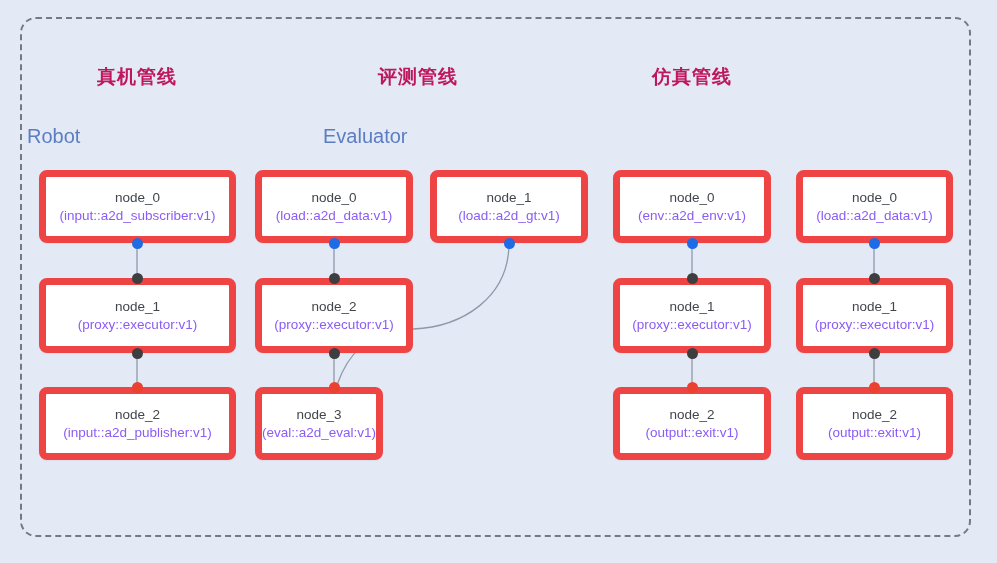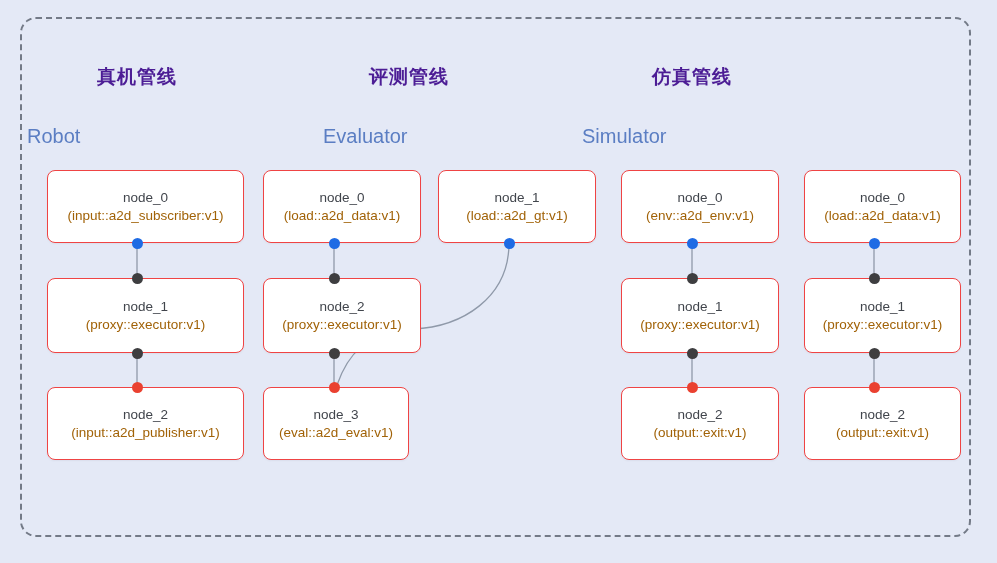--- a/index.html
+++ b/index.html
@@ -30,55 +30,54 @@
     top: 0;
     z-index: 1;
   }
   .pipeline-title-zh {
     position: absolute;
     width: 220px;
     text-align: center;
     top: 64px;
     font-size: 19px;
     font-weight: 700;
-    color: #4c1d95;
+    color: #be185d;
     letter-spacing: 1px;
   }
   .pipeline-title-en {
     position: absolute;
     width: 220px;
     text-align: left;
     top: 125px;
     font-size: 20px;
     font-weight: 400;
     color: #5b7ec3;
   }
   .node {
     position: absolute;
     z-index: 2;
     background: #ffffff;
-    border: 1px solid #ef4444;
+    border: 7px solid #ef4444;
     border-radius: 8px;
     box-shadow: 0 1px 2px rgba(60, 70, 90, 0.06);
     display: flex;
     flex-direction: column;
     align-items: center;
     justify-content: center;
     gap: 5px;
     box-sizing: border-box;
-    margin-left: 8px;
   }
   .node-name {
     font-size: 13.5px;
     color: #41454c;
     line-height: 1;
   }
   .node-type {
     font-size: 13.5px;
-    color: #a16207;
+    color: #8b5cf6;
     line-height: 1;
   }
   .dot {
     position: absolute;
     z-index: 3;
     width: 11px;
     height: 11px;
     border-radius: 50%;
   }
   .dot-blue  { background: #1e6be4; }
@@ -105,24 +104,23 @@
       <line x1="692" y1="243" x2="692" y2="278"></line>
       <line x1="692" y1="353" x2="692" y2="387"></line>
 
       <line x1="874" y1="243" x2="874" y2="278"></line>
       <line x1="874" y1="353" x2="874" y2="387"></line>
     </g>
   </svg>
 
   <div class="pipeline-title-zh" style="left:27px">真机管线</div>
   <div class="pipeline-title-en" style="left:27px">Robot</div>
-  <div class="pipeline-title-zh" style="left:299px">评测管线</div>
+  <div class="pipeline-title-zh" style="left:308px">评测管线</div>
   <div class="pipeline-title-en" style="left:323px">Evaluator</div>
   <div class="pipeline-title-zh" style="left:582px">仿真管线</div>
-  <div class="pipeline-title-en" style="left:582px">Simulator</div>
 
   <div class="node" style="left:39px;top:170px;width:197px;height:73px">
     <div class="node-name">node_0</div>
     <div class="node-type">(input::a2d_subscriber:v1)</div>
   </div>
   <div class="node" style="left:39px;top:278px;width:197px;height:75px">
     <div class="node-name">node_1</div>
     <div class="node-type">(proxy::executor:v1)</div>
   </div>
   <div class="node" style="left:39px;top:387px;width:197px;height:73px">
@@ -135,21 +133,21 @@
     <div class="node-type">(load::a2d_data:v1)</div>
   </div>
   <div class="node" style="left:430px;top:170px;width:158px;height:73px">
     <div class="node-name">node_1</div>
     <div class="node-type">(load::a2d_gt:v1)</div>
   </div>
   <div class="node" style="left:255px;top:278px;width:158px;height:75px">
     <div class="node-name">node_2</div>
     <div class="node-type">(proxy::executor:v1)</div>
   </div>
-  <div class="node" style="left:255px;top:387px;width:146px;height:73px">
+  <div class="node" style="left:255px;top:387px;width:128px;height:73px">
     <div class="node-name">node_3</div>
     <div class="node-type">(eval::a2d_eval:v1)</div>
   </div>
 
   <div class="node" style="left:613px;top:170px;width:158px;height:73px">
     <div class="node-name">node_0</div>
     <div class="node-type">(env::a2d_env:v1)</div>
   </div>
   <div class="node" style="left:613px;top:278px;width:158px;height:75px">
     <div class="node-name">node_1</div>

